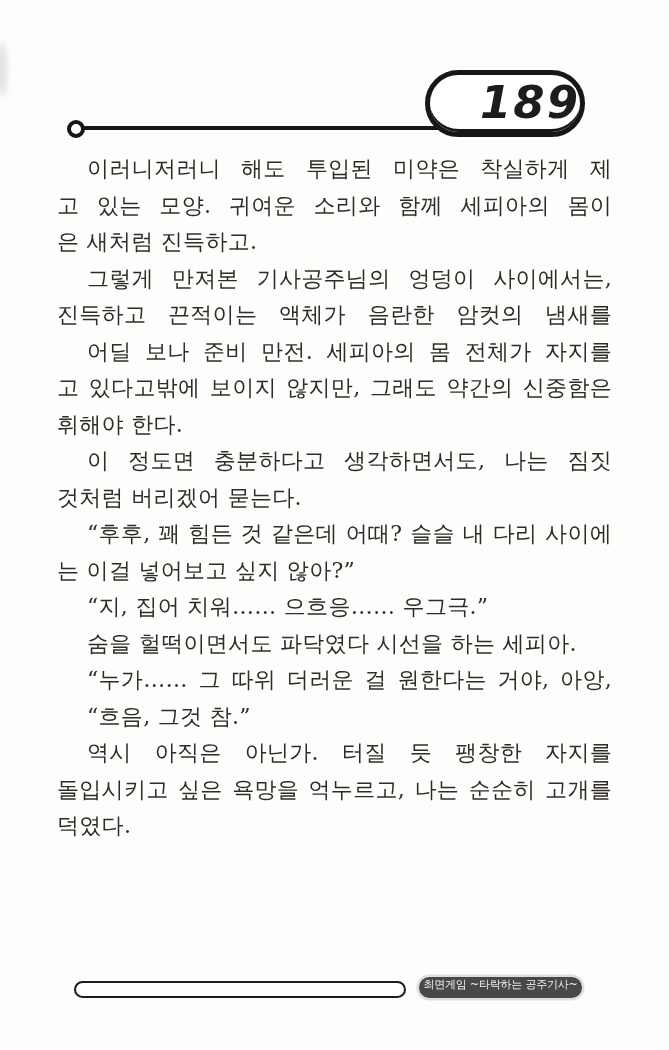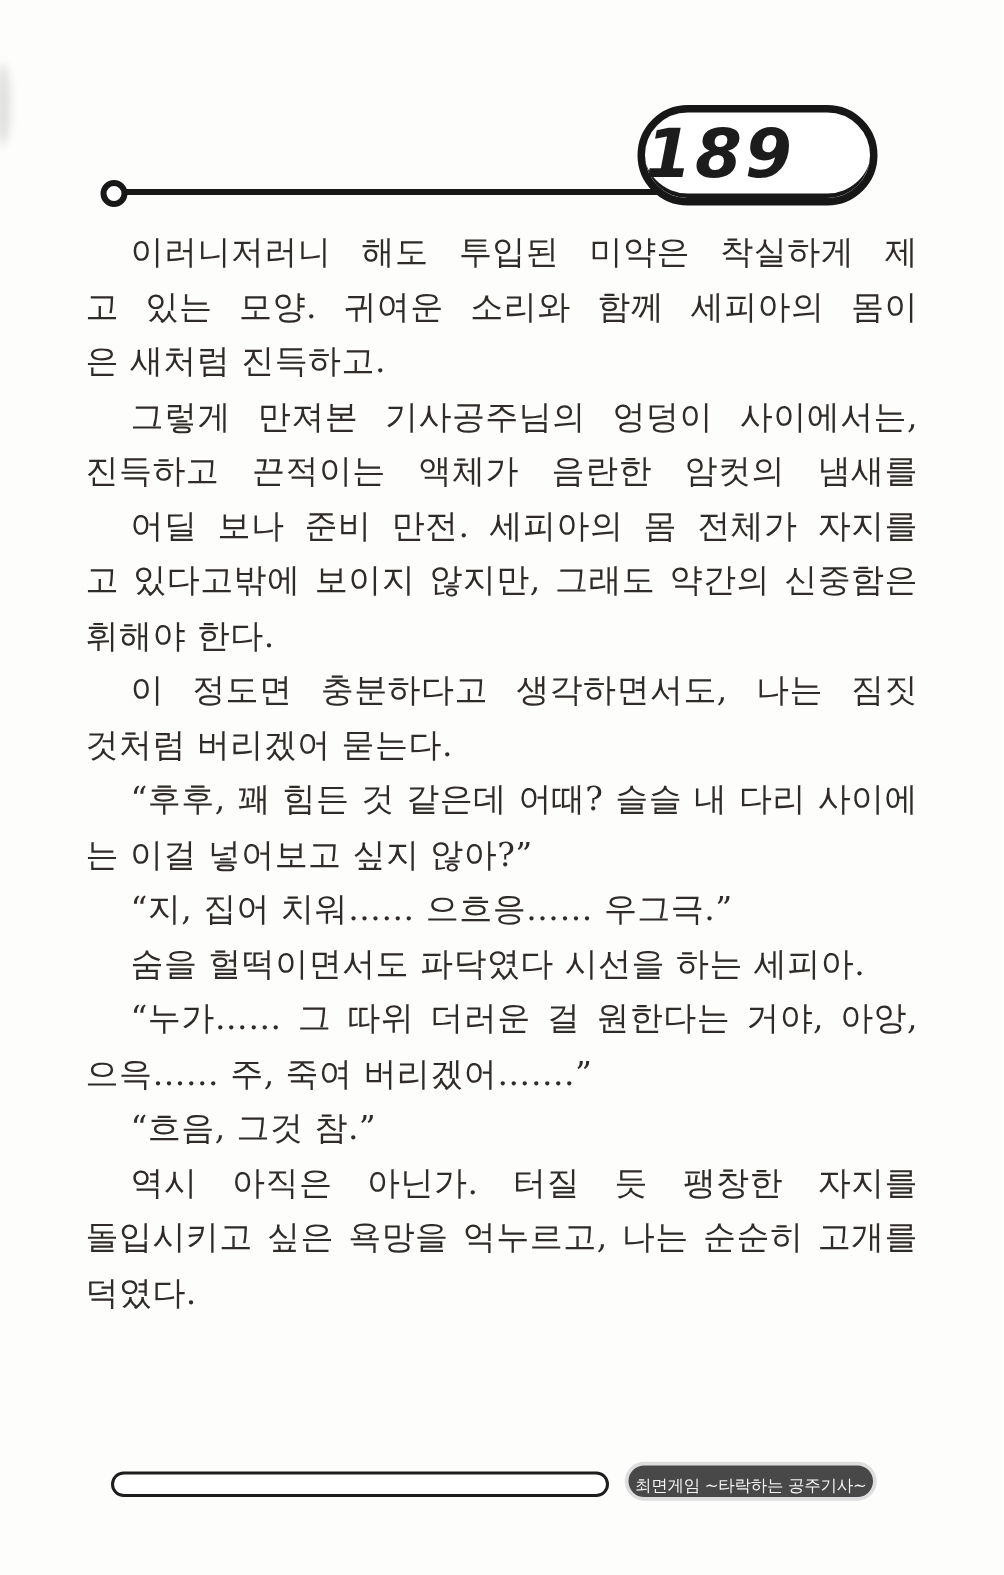--- a/index.html
+++ b/index.html
@@ -42,21 +42,21 @@
   .page-badge {
     position: absolute;
     left: 425px; top: 70px;
     width: 150px; height: 57px;
     background: #fff;
     border: 5px solid #171717;
     border-radius: 34px;
     box-shadow: inset 0 -4px 0 -1px #171717;
     display: flex;
     align-items: center;
-    justify-content: flex-start;
+    justify-content: flex-end;
   }
   .page-badge .num {
     font-family: "DejaVu Sans", "Liberation Sans", sans-serif;
     font-style: italic;
     font-weight: bold;
     font-size: 45px;
     letter-spacing: 2px;
     color: #1c1c1c;
     transform: translateY(-1px);
   }
@@ -91,21 +91,21 @@
     border-radius: 10px;
   }
   .footer-badge {
     position: absolute;
     left: 419px; top: 977px;
     width: 163px; height: 21px;
     background: #484848;
     border-radius: 11px;
     box-shadow: 0 0 0 2.5px #dedede;
     display: flex;
-    align-items: flex-end;
+    align-items: flex-start;
     justify-content: center;
   }
   .footer-badge .label {
     font-family: "DejaVu Sans", "Liberation Sans", sans-serif;
     font-size: 11px;
     color: #f4f4f4;
     white-space: nowrap;
     letter-spacing: -0.2px;
   }
 </style>
@@ -154,21 +154,20 @@
     <div class="para">
       <div class="line first last">“지, 집어 치워…… 으흐응…… 우그극.”</div>
     </div>
 
     <div class="para">
       <div class="line first last">숨을 헐떡이면서도 파닥였다 시선을 하는 세피아.</div>
     </div>
 
     <div class="para">
       <div class="line first">“누가…… 그 따위 더러운 걸 원한다는 거야, 아앙, 우</div>
-      <div class="line last">으윽…… 주, 죽여 버리겠어…….”</div>
     </div>
 
     <div class="para">
       <div class="line first last">“흐음, 그것 참.”</div>
     </div>
 
     <div class="para">
       <div class="line first">역시 아직은 아닌가. 터질 듯 팽창한 자지를 당장이라도</div>
       <div class="line">돌입시키고 싶은 욕망을 억누르고, 나는 순순히 고개를 끄</div>
       <div class="line last">덕였다.</div>

